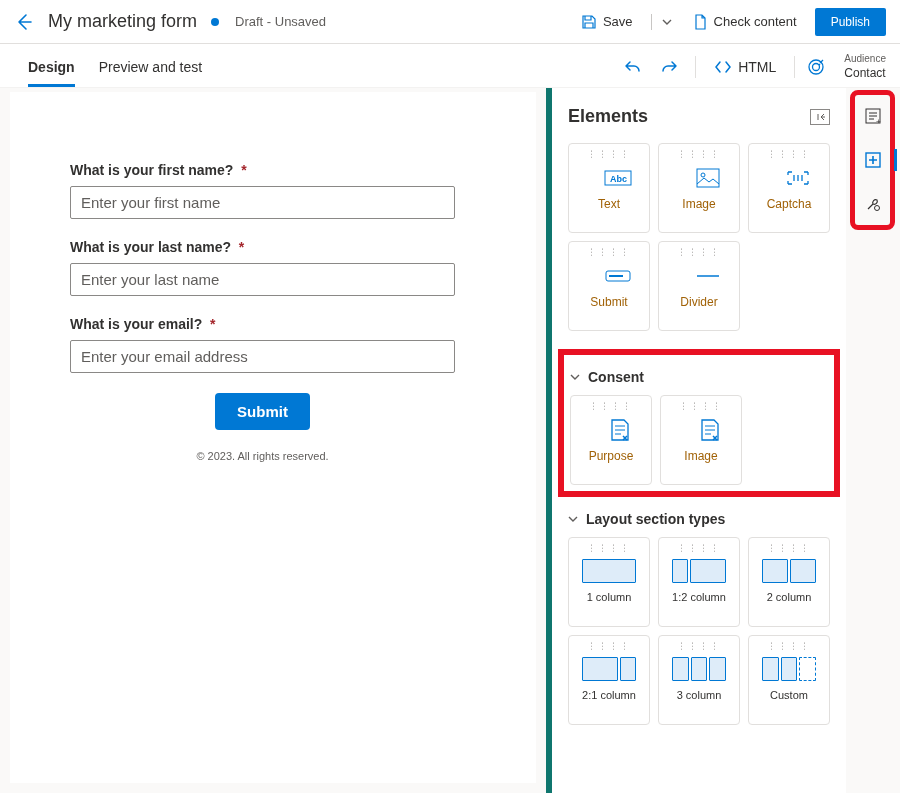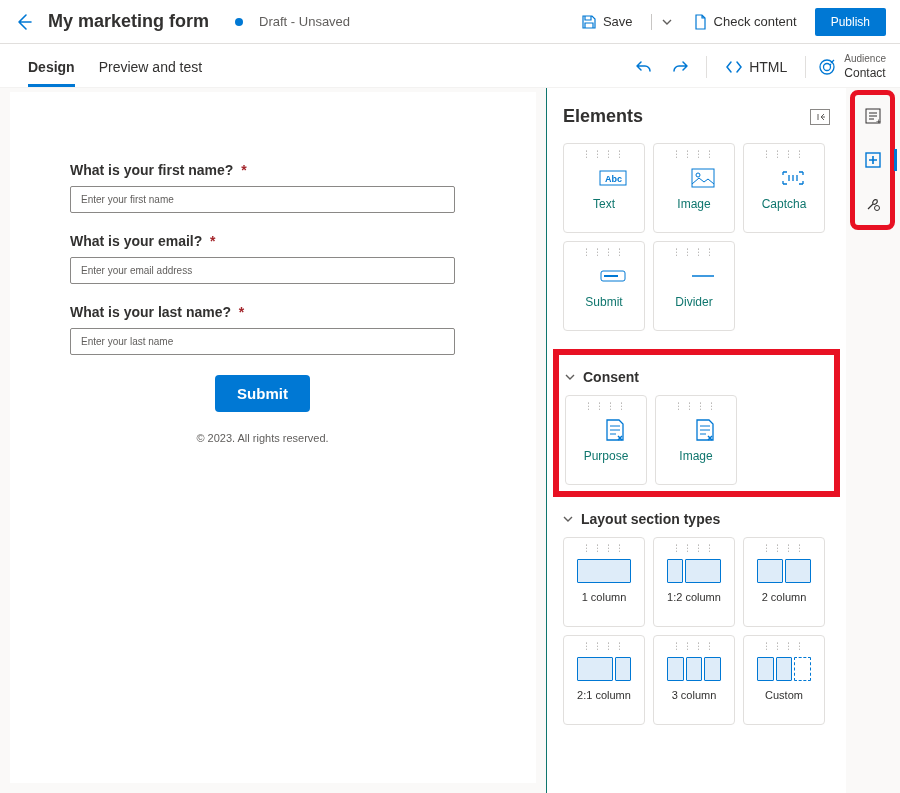--- a/index.html
+++ b/index.html
@@ -1,65 +1,65 @@
 <!DOCTYPE html>
 <html><head>
 <meta charset="utf-8">
 <style>
   * { box-sizing: border-box; margin: 0; padding: 0; font-family: "Segoe UI", Arial, sans-serif; }
   body { width: 900px; height: 793px; background: #fff; overflow: hidden; font-size: 14px; color: #323130; }
 
   
   .topbar { height: 44px; border-bottom: 1px solid #e1dfdd; display:flex; align-items:center; padding:0 14px 0 10px; gap:10px;}
   .back-arrow { width:28px; height:28px; display:flex; align-items:center; justify-content:center; color:#0078d4; border-radius:4px; }
-  .title { font-size:18px; font-weight:700; margin-right:16px;}
+  .title { font-size:18px; font-weight:400; margin-right:4px;}
   .status-dot { width:8px; height:8px; border-radius:50%; background:#0078d4; display:inline-block; margin-right:6px;}
   .status-txt { color:#605e5c; font-size:13px;}
   .spacer { flex:1; }
   .tb-btn { display:flex; align-items:center; gap:6px; padding:5px 8px; font-size:13px; color:#323130; background:none; border:none; cursor:pointer; border-radius:2px;}
   .tb-divider { width:1px; height:16px; background:#c8c6c4; }
   .chevron-sm { width:12px; height:18px; display:flex; align-items:center;}
   .publish-btn { background:#0078d4; color:#fff; padding:7px 16px; border:none; font-size:12px; border-radius:2px; cursor:pointer;}
 
   
   .tabsrow { height:44px; border-bottom:1px solid #f3f2f1; display:flex; align-items:flex-end; padding:0 14px 0 28px; gap:24px;}
   .tab { padding:10px 0 9px 0; font-size:14px; color:#323130; cursor:pointer; border-bottom:3px solid transparent; font-weight:600;}
   .tab.inactive { font-weight:400;}
   .tab.active { border-bottom-color:#0078d4;}
   .tabsrow .spacer { flex:1; }
   .tabsrow .ribbon-right { display:flex; align-items:center; gap:8px; padding-bottom:6px;}
   .rb-icon { width:28px; height:28px; display:flex; align-items:center; justify-content:center; color:#0078d4; cursor:pointer;}
   .rb-sep { width:1px; height:22px; background:#e1dfdd; margin:0 4px;}
   .html-btn { display:flex; align-items:center; gap:6px; color:#323130; cursor:pointer; padding:4px 6px;}
-  .audience { display:flex; align-items:center; gap:8px; cursor:pointer;justify-content:flex-end;}
+  .audience { display:flex; align-items:center; gap:19px; cursor:pointer;justify-content:flex-end;}
   .audience .aud-txt small { font-size:10px; color:#605e5c; display:block; line-height:1;}
   .audience .aud-txt span { font-size:12px; color:#323130;}
 
   
   .workspace { display:flex; height:705px; background:#faf9f8; }
   .canvas { flex:1; padding:4px 10px 10px 10px;}
   .canvas-inner { background:#fff; height:100%; padding:70px 60px 30px 60px;}
   .form-field { margin-bottom:20px; width:385px;}
   .form-label { font-size:14px; font-weight:600; margin-bottom:8px; display:block;}
   .req { color:#a4262c; }
-  .fake-input { border:1px solid #8a8886; border-radius:2px; padding:7px 10px; color:#605e5c; font-size:10px; background:#fff;}
+  .fake-input { border:1px solid #8a8886; border-radius:2px; padding:7px 10px; color:#605e5c; font-size:15px; background:#fff;}
   .submit-wrap { text-align:center; width:385px;}
   .submit-btn { background:#0078d4; color:#fff; border:none; padding:10px 22px; font-size:15px; font-weight:600; border-radius:4px; cursor:pointer;}
   .copyright { text-align:center; width:385px; font-size:11px; color:#605e5c; margin-top:20px;}
 
-  .rightpanel { width:300px; background:#fff; border-left:1px solid #0f766e; padding:18px 16px 10px 16px; overflow-y:auto;}
+  .rightpanel { width:300px; background:#fff; border-left:6px solid #0f766e; padding:18px 16px 10px 16px; overflow-y:auto;}
   .rp-head { display:flex; align-items:center; margin-bottom:16px;}
   .rp-title { font-size:18px; font-weight:700; flex:1;}
   .rp-collapse { width:20px; height:16px; border:1px solid #8a8886; display:flex; align-items:center; justify-content:center; font-size:10px; color:#605e5c; cursor:pointer;}
 
   .el-grid { display:flex; flex-wrap:wrap; gap:8px; margin-bottom:18px;}
   .el-card { width:82px; height:90px; border:1px solid #e1dfdd; border-radius:4px; display:flex; flex-direction:column; align-items:center; padding-top:6px; cursor:grab; background:#fff;}
   .el-grip { font-size:9px; letter-spacing:2px; color:#a19f9d; line-height:1;}
   .el-icon { height:38px; display:flex; align-items:center; justify-content:center; color:#be185d;margin-left:17px;}
-  .el-label { font-size:12px; color:#0f766e;}
+  .el-label { font-size:12px; color:#a16207;}
 
   .section-hdr { display:flex; align-items:center; gap:6px; font-size:14px; font-weight:600; margin:6px 0 10px 0; cursor:pointer;}
   .section-hdr .chev { width:12px; height:12px; display:flex; align-items:center;}
 
   .layout-card { width:82px; height:90px; border:1px solid #e1dfdd; border-radius:4px; display:flex; flex-direction:column; align-items:center; padding-top:6px; cursor:grab; background:#fff;}
   .layout-preview { width:54px; height:24px; display:flex; gap:2px; margin:6px 0 8px 0;}
   .layout-preview .col { flex:1; border:1px solid #0078d4; background:#deecf9; border-radius:1px;}
   .layout-preview .col.dashed { border-style:dashed; background:#fff;}
   .layout-label { font-size:11px; color:#323130; text-align:center;}
 
@@ -147,26 +147,26 @@
 
 <div class="workspace">
 
   <div class="canvas">
     <div class="canvas-inner">
       <div class="form-field">
         <label class="form-label"><span>What is your first name?</span>&nbsp;&nbsp;<span class="req">*</span></label>
         <div class="fake-input">Enter your first name</div>
       </div>
       <div class="form-field">
+        <label class="form-label"><span>What is your last name?</span>&nbsp;&nbsp;<span class="req">*</span></label>
+        <div class="fake-input">Enter your last name</div>
+      </div>
+      <div class="form-field">
         <label class="form-label"><span>What is your email?</span>&nbsp;&nbsp;<span class="req">*</span></label>
         <div class="fake-input">Enter your email address</div>
-      </div>
-      <div class="form-field">
-        <label class="form-label"><span>What is your last name?</span>&nbsp;&nbsp;<span class="req">*</span></label>
-        <div class="fake-input">Enter your last name</div>
       </div>
       <div class="submit-wrap">
         <button class="submit-btn">Submit</button>
       </div>
       <div class="copyright">© 2023. All rights reserved.</div>
     </div>
   </div>
 
   <div class="rightpanel">
     <div class="rp-head">

